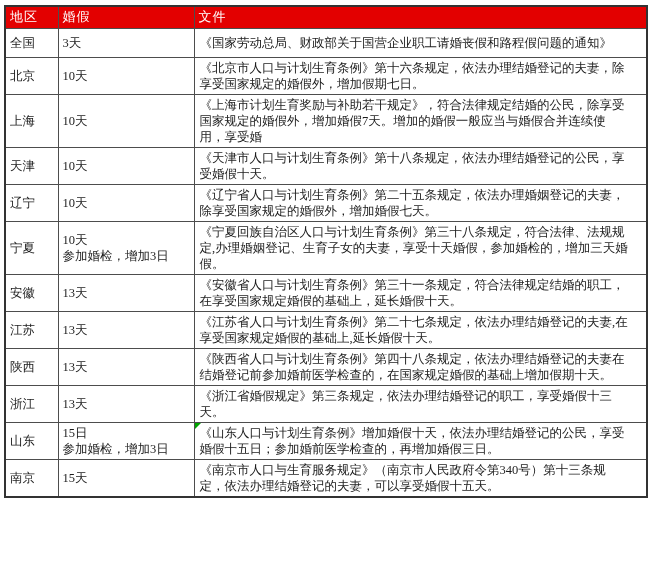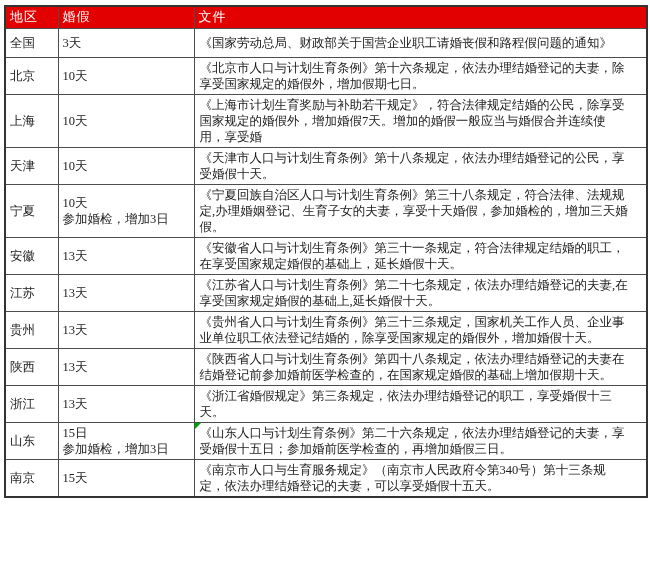--- a/index.html
+++ b/index.html
@@ -93,57 +93,57 @@
         <td class="c-region">上海</td>
         <td class="c-leave">10天</td>
         <td class="c-doc">《上海市计划生育奖励与补助若干规定》，符合法律规定结婚的公民，除享受国家规定的婚假外，增加婚假7天。增加的婚假一般应当与婚假合并连续使用，享受婚</td>
       </tr>
       <tr>
         <td class="c-region">天津</td>
         <td class="c-leave">10天</td>
         <td class="c-doc">《天津市人口与计划生育条例》第十八条规定，依法办理结婚登记的公民，享受婚假十天。</td>
       </tr>
       <tr>
+        <td class="c-region">辽宁</td>
+        <td class="c-leave">10天</td>
+        <td class="c-doc">《辽宁省人口与计划生育条例》第二十五条规定，依法办理婚姻登记的夫妻，除享受国家规定的婚假外，增加婚假七天。</td>
+      </tr>
+      <tr>
         <td class="c-region">宁夏</td>
         <td class="c-leave">10天
 参加婚检，增加3日</td>
         <td class="c-doc">《宁夏回族自治区人口与计划生育条例》第三十八条规定，符合法律、法规规定,办理婚姻登记、生育子女的夫妻，享受十天婚假，参加婚检的，增加三天婚假。</td>
       </tr>
       <tr>
         <td class="c-region">安徽</td>
         <td class="c-leave">13天</td>
         <td class="c-doc">《安徽省人口与计划生育条例》第三十一条规定，符合法律规定结婚的职工，在享受国家规定婚假的基础上，延长婚假十天。</td>
       </tr>
       <tr>
         <td class="c-region">江苏</td>
         <td class="c-leave">13天</td>
         <td class="c-doc">《江苏省人口与计划生育条例》第二十七条规定，依法办理结婚登记的夫妻,在享受国家规定婚假的基础上,延长婚假十天。</td>
-      </tr>
-      <tr>
-        <td class="c-region">贵州</td>
-        <td class="c-leave">13天</td>
-        <td class="c-doc">《贵州省人口与计划生育条例》第三十三条规定，国家机关工作人员、企业事业单位职工依法登记结婚的，除享受国家规定的婚假外，增加婚假十天。</td>
       </tr>
       <tr>
         <td class="c-region">陕西</td>
         <td class="c-leave">13天</td>
         <td class="c-doc">《陕西省人口与计划生育条例》第四十八条规定，依法办理结婚登记的夫妻在结婚登记前参加婚前医学检查的，在国家规定婚假的基础上增加假期十天。</td>
       </tr>
       <tr>
         <td class="c-region">浙江</td>
         <td class="c-leave">13天</td>
         <td class="c-doc">《浙江省婚假规定》第三条规定，依法办理结婚登记的职工，享受婚假十三天。</td>
       </tr>
       <tr>
         <td class="c-region">山东</td>
         <td class="c-leave">15日
 参加婚检，增加3日</td>
         <td class="c-doc">
           <span class="flag"></span>
-          <span>《山东人口与计划生育条例》第二十六条规定，依法办理结婚登记的夫妻，享受婚假十五日；参加婚前医学检查的，再增加婚假三日。</span>
+          <span>《山东人口与计划生育条例》增加婚假十天，依法办理结婚登记的公民，享受婚假十五日；参加婚前医学检查的，再增加婚假三日。</span>
         </td>
       </tr>
       <tr>
         <td class="c-region">南京</td>
         <td class="c-leave">15天</td>
         <td class="c-doc">《南京市人口与生育服务规定》（南京市人民政府令第340号）第十三条规定，依法办理结婚登记的夫妻，可以享受婚假十五天。</td>
       </tr>
     </tbody>
   </table>
 </div>

